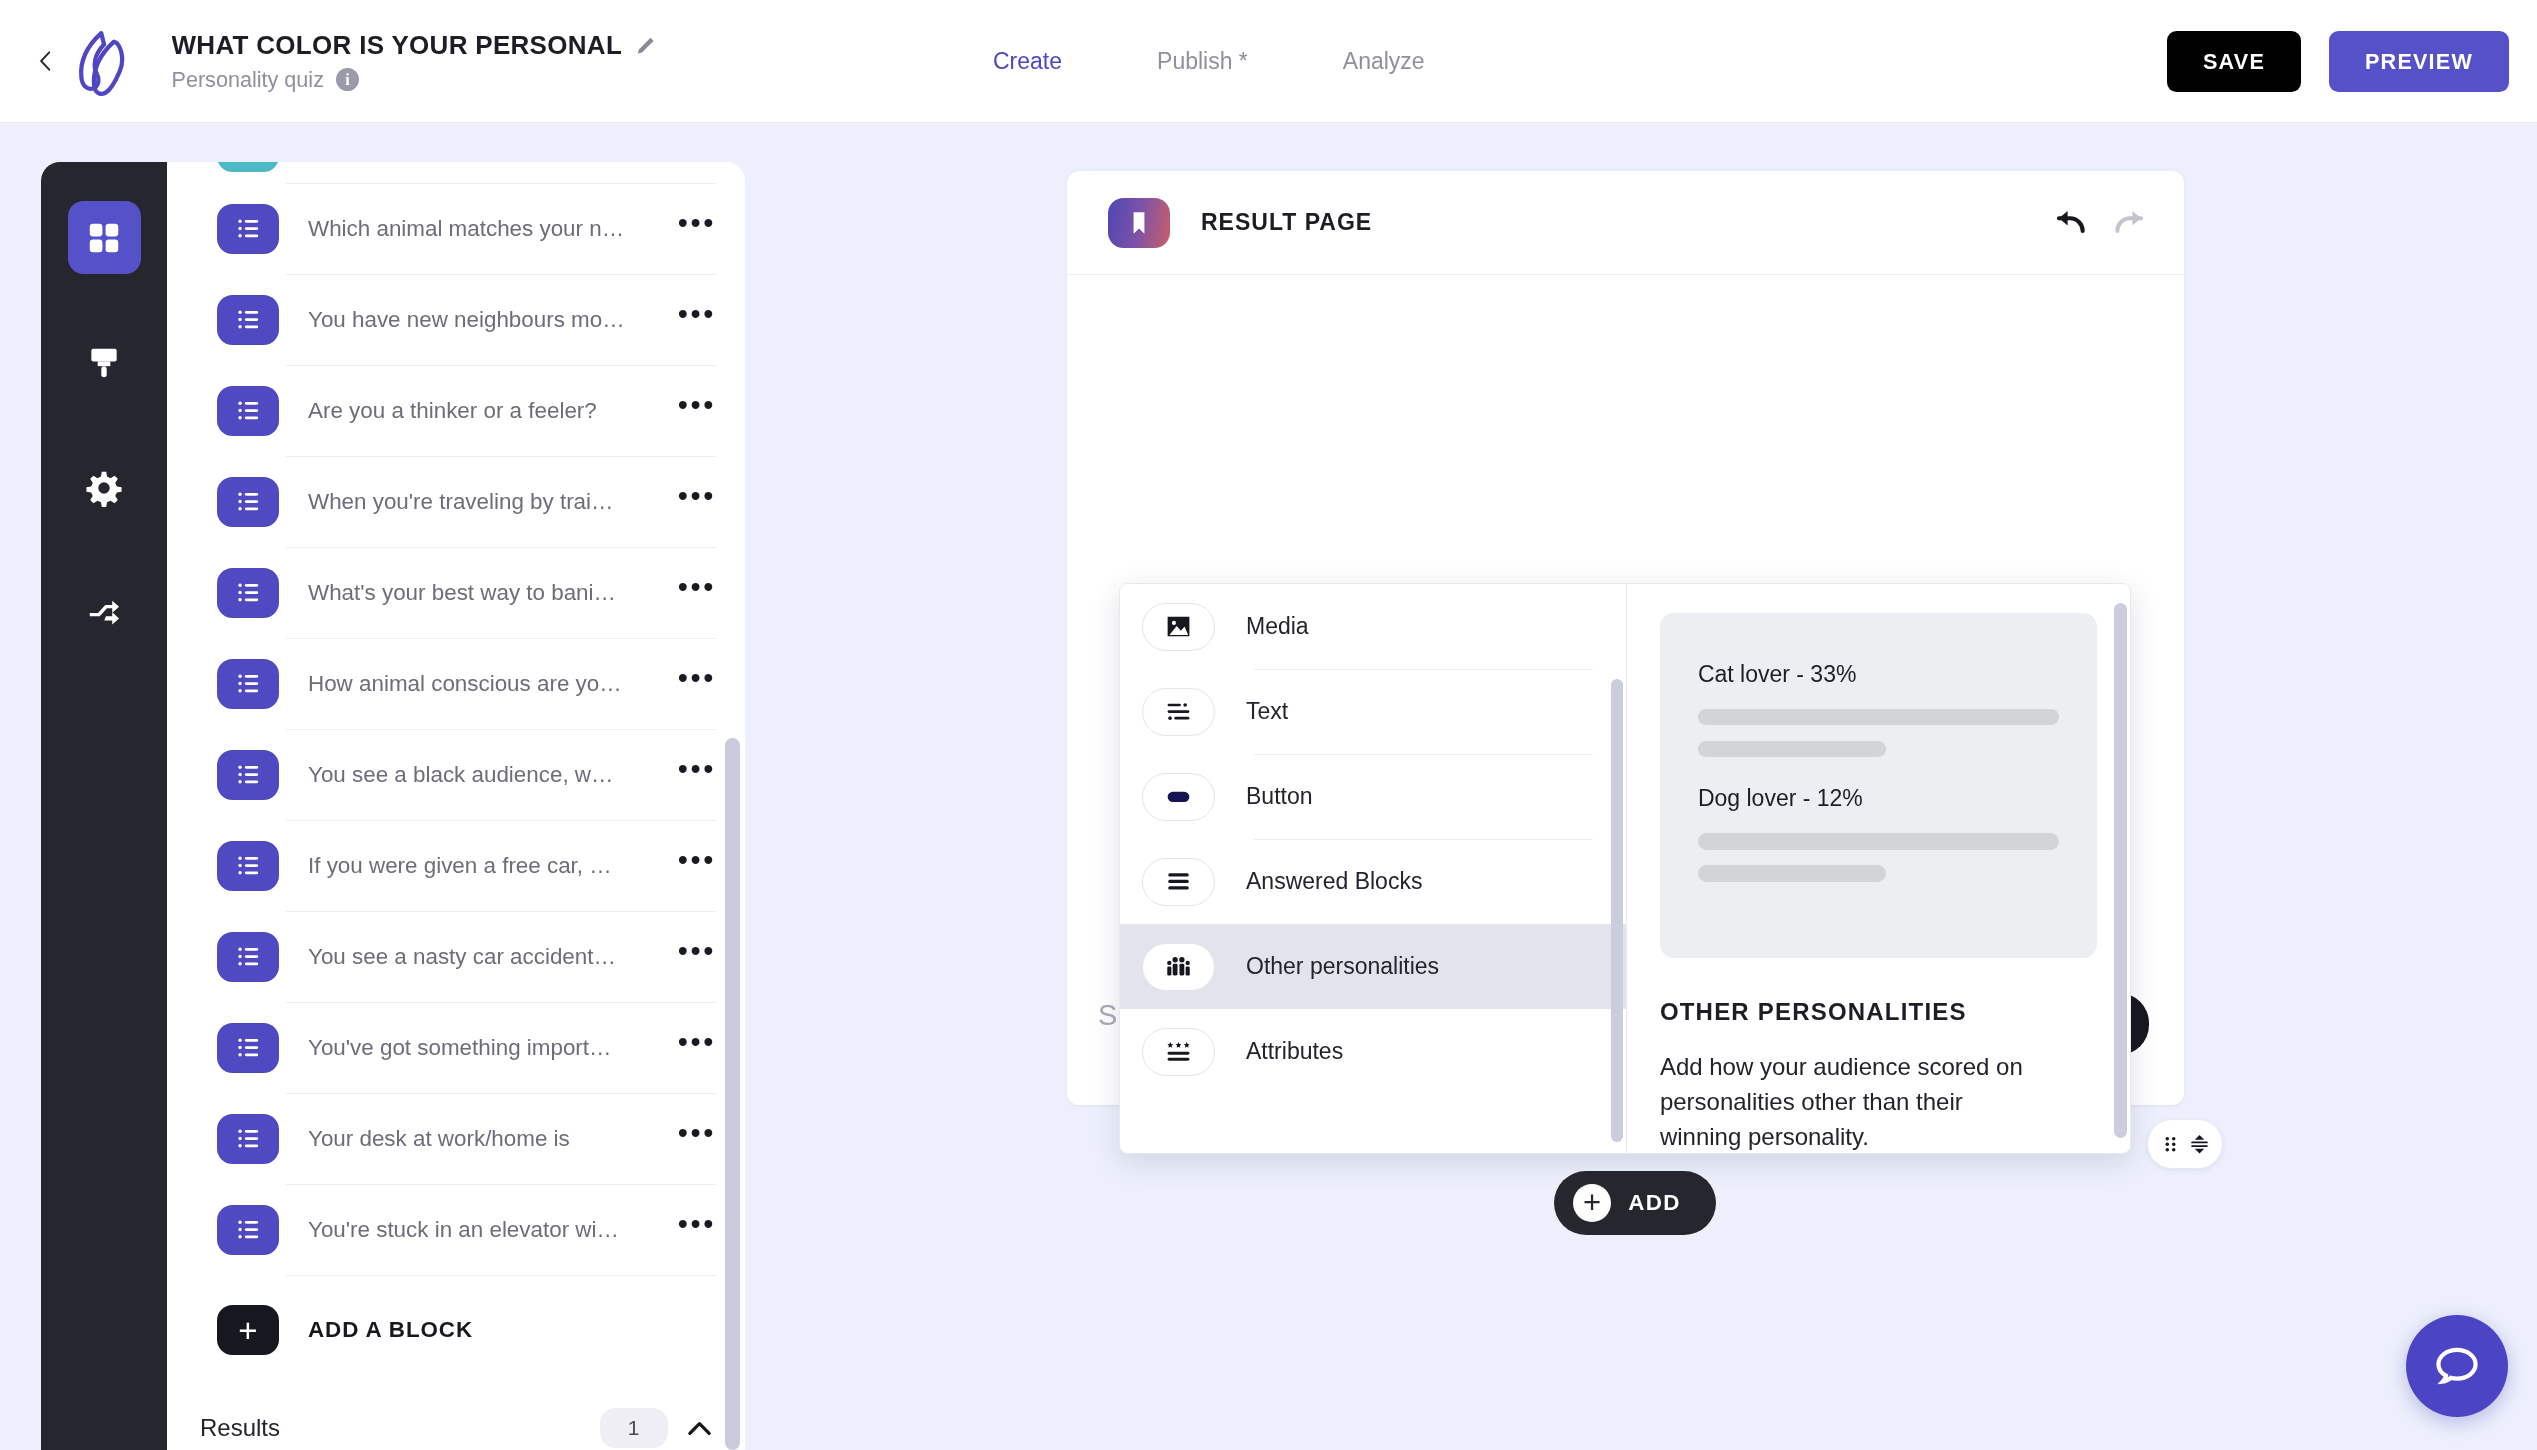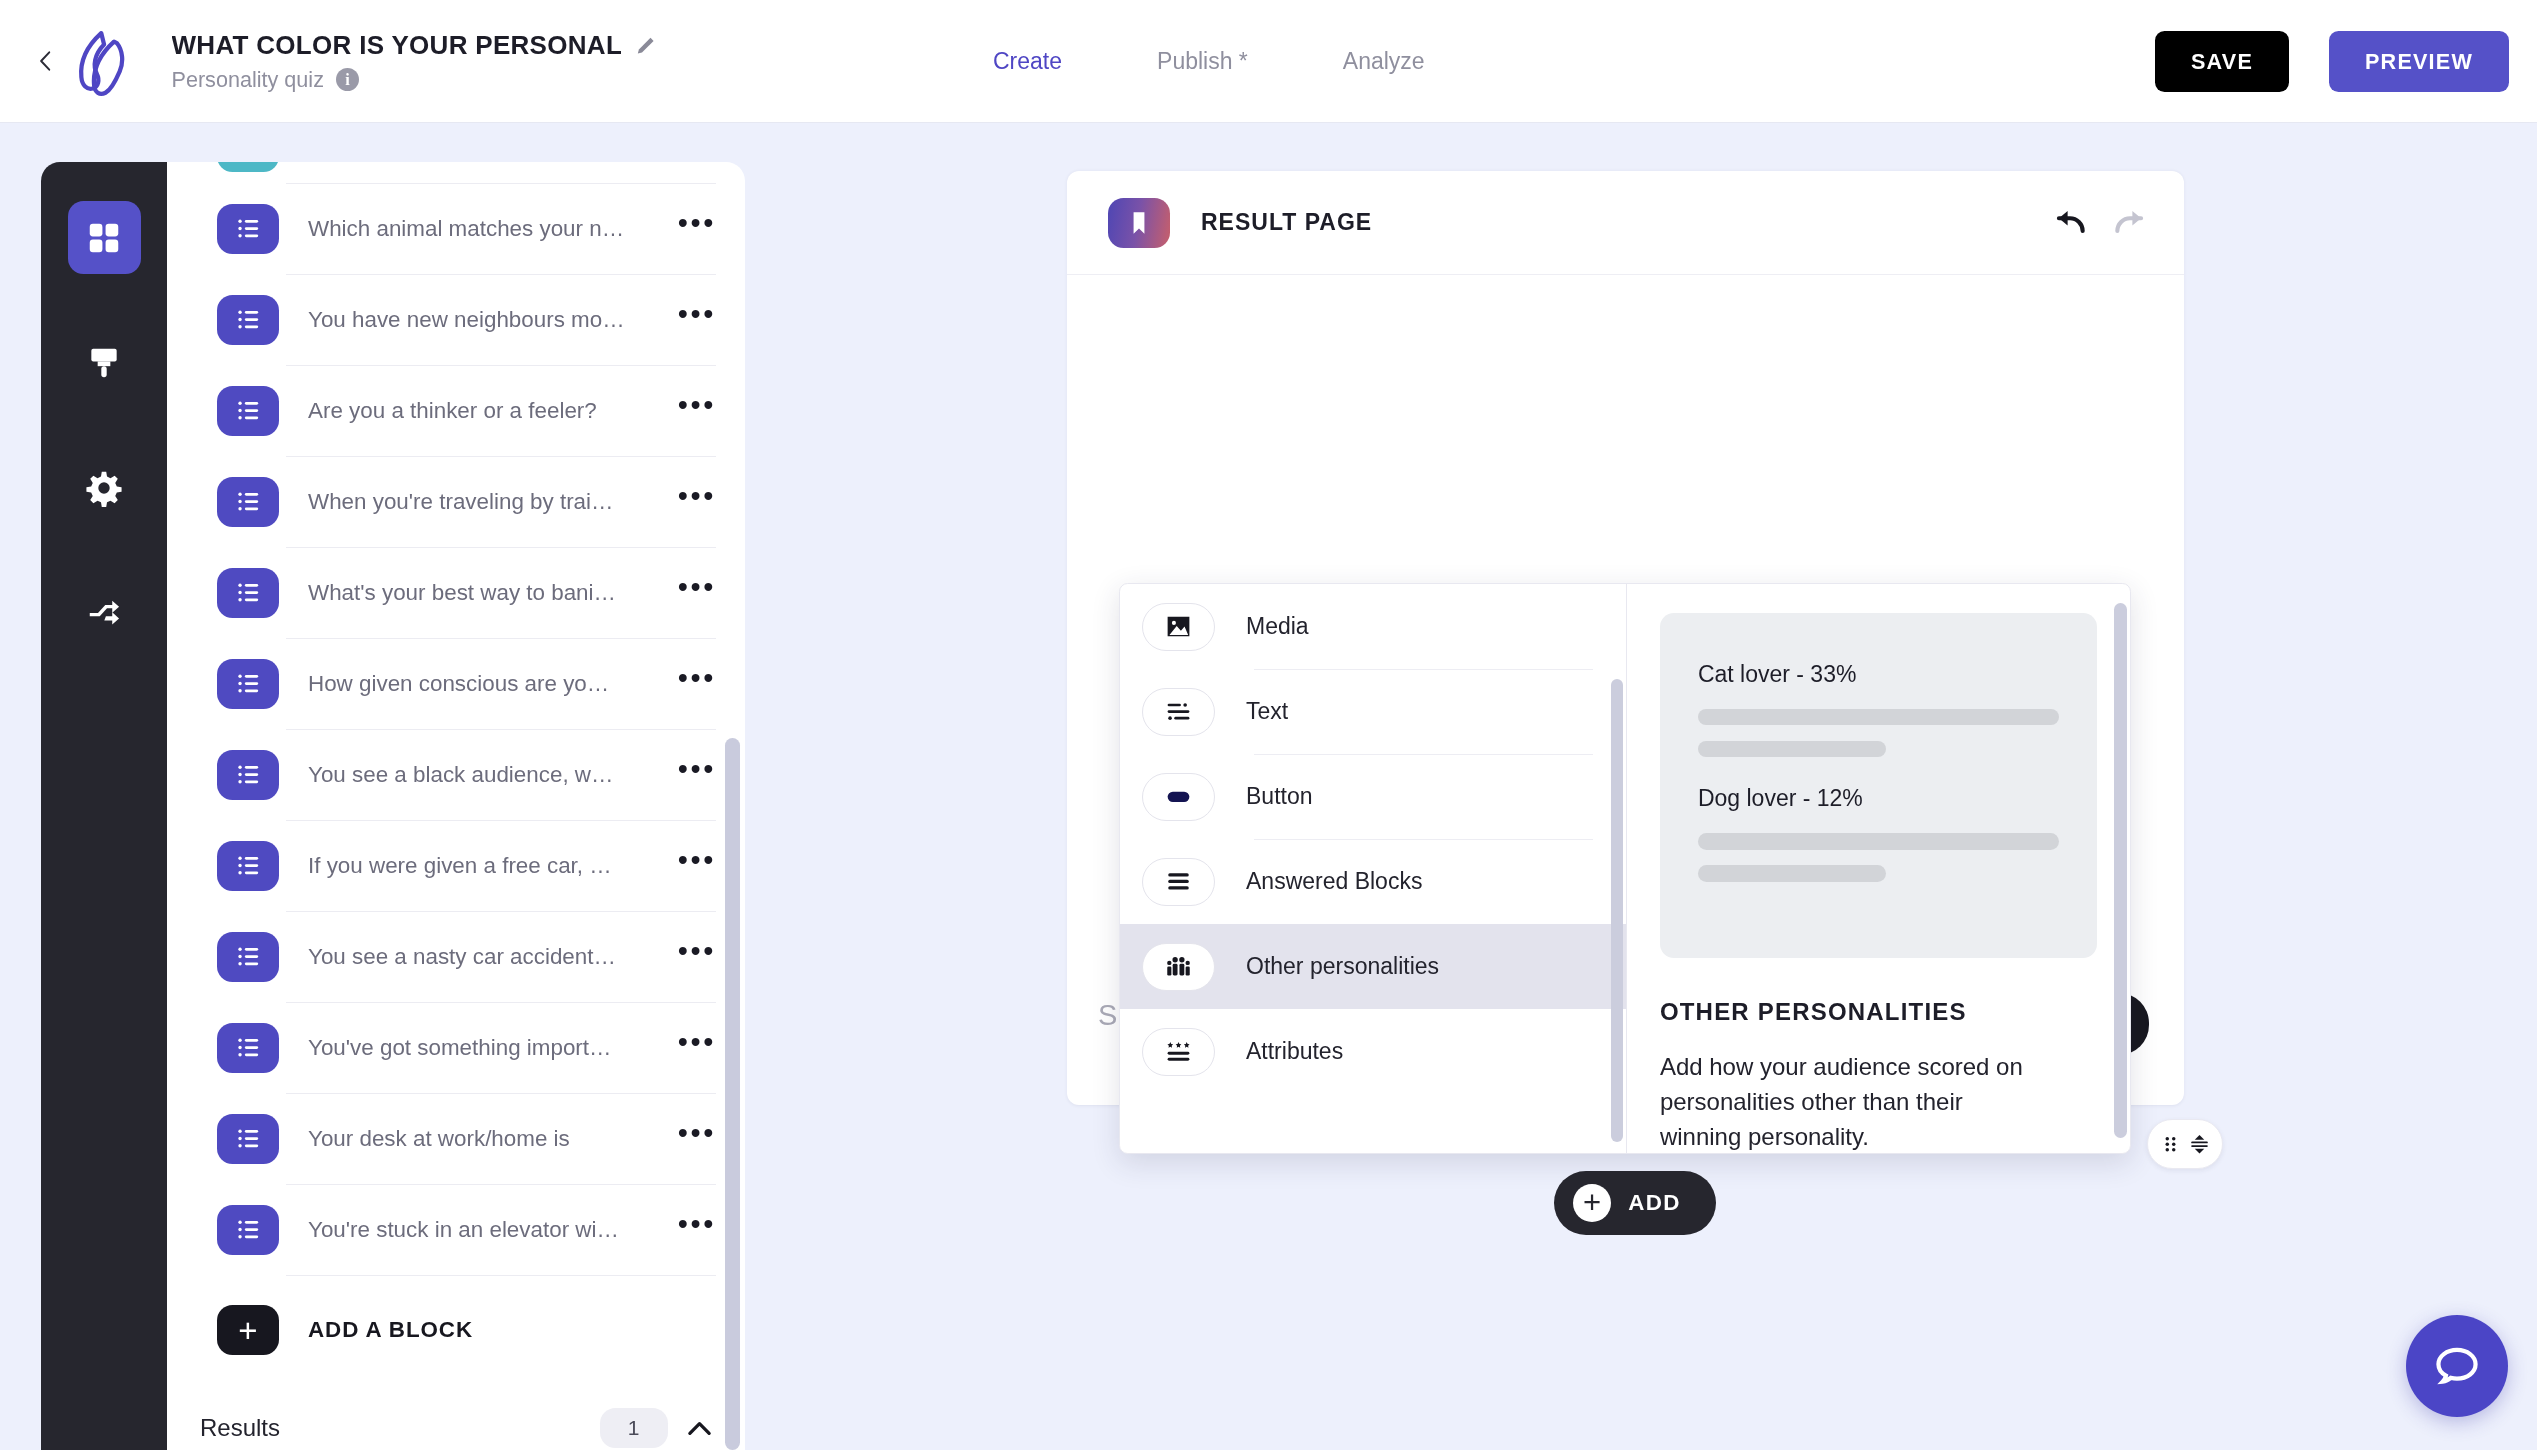--- a/index.html
+++ b/index.html
@@ -44,21 +44,21 @@
     cursor: pointer;
   }
   .nav-tabs {
     position: absolute; left: 993px; top: 0; height: 123px;
     display: flex; align-items: center; gap: 95px;
   }
   .nav-tab { font-size: 23px; color: #8f8f9e; cursor: pointer; }
   .nav-tab.active { color: #4f46c4; font-weight: normal; }
   .top-actions {
     position: absolute; right: 29px; top: 0; height: 123px;
-    display: flex; align-items: center; gap: 40px;
+    display: flex; align-items: center; gap: 28px;
   }
   .btn {
     border-radius: 9.5px; border: none; cursor: pointer;
     font-size: 21.6px; font-weight: bold; letter-spacing: 1.2px;
     color: #ffffff; font-family: "Liberation Sans", sans-serif;
   }
   .btn-save { background: #000000; padding: 17.3px 36px; }
   .btn-preview { background: #5551c8; padding: 17.3px 36px; }
 
   
@@ -475,21 +475,21 @@
       <div class="block-pill">
         <svg viewBox="0 0 24 24">
             <circle cx="5" cy="6" r="1.4"></circle>
             <rect x="9" y="5" width="11" height="2.2" rx="1.1"></rect>
             <circle cx="5" cy="12" r="1.4"></circle>
             <rect x="9" y="11" width="11" height="2.2" rx="1.1"></rect>
             <circle cx="5" cy="18" r="1.4"></circle>
             <rect x="9" y="17" width="11" height="2.2" rx="1.1"></rect>
           </svg>
       </div>
-      <div class="block-label">How given conscious are yo…</div>
+      <div class="block-label">How animal conscious are yo…</div>
       <div class="dots-btn">•••</div>
     </div>
 
     <div class="block-row">
       <div class="block-pill">
         <svg viewBox="0 0 24 24">
             <circle cx="5" cy="6" r="1.4"></circle>
             <rect x="9" y="5" width="11" height="2.2" rx="1.1"></rect>
             <circle cx="5" cy="12" r="1.4"></circle>
             <rect x="9" y="11" width="11" height="2.2" rx="1.1"></rect>

